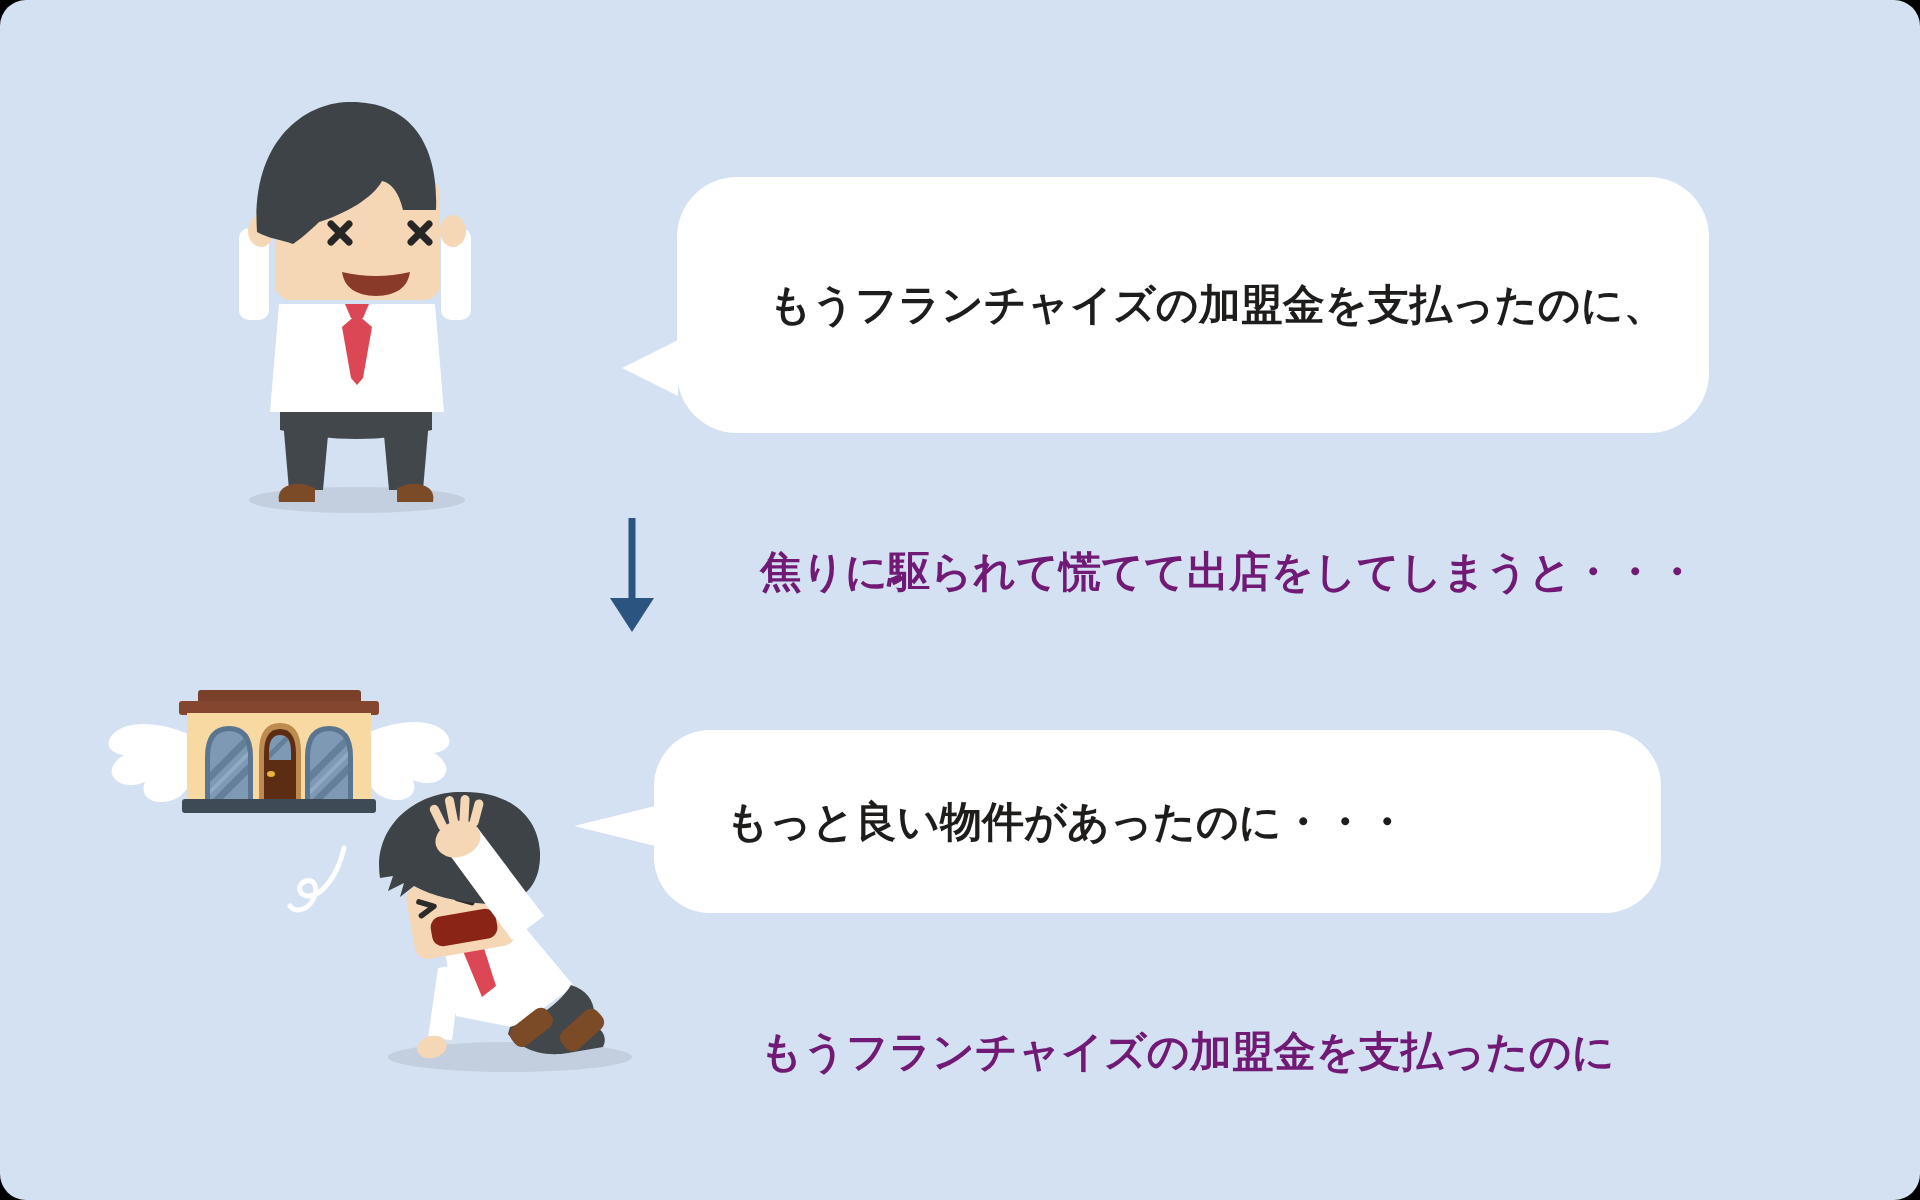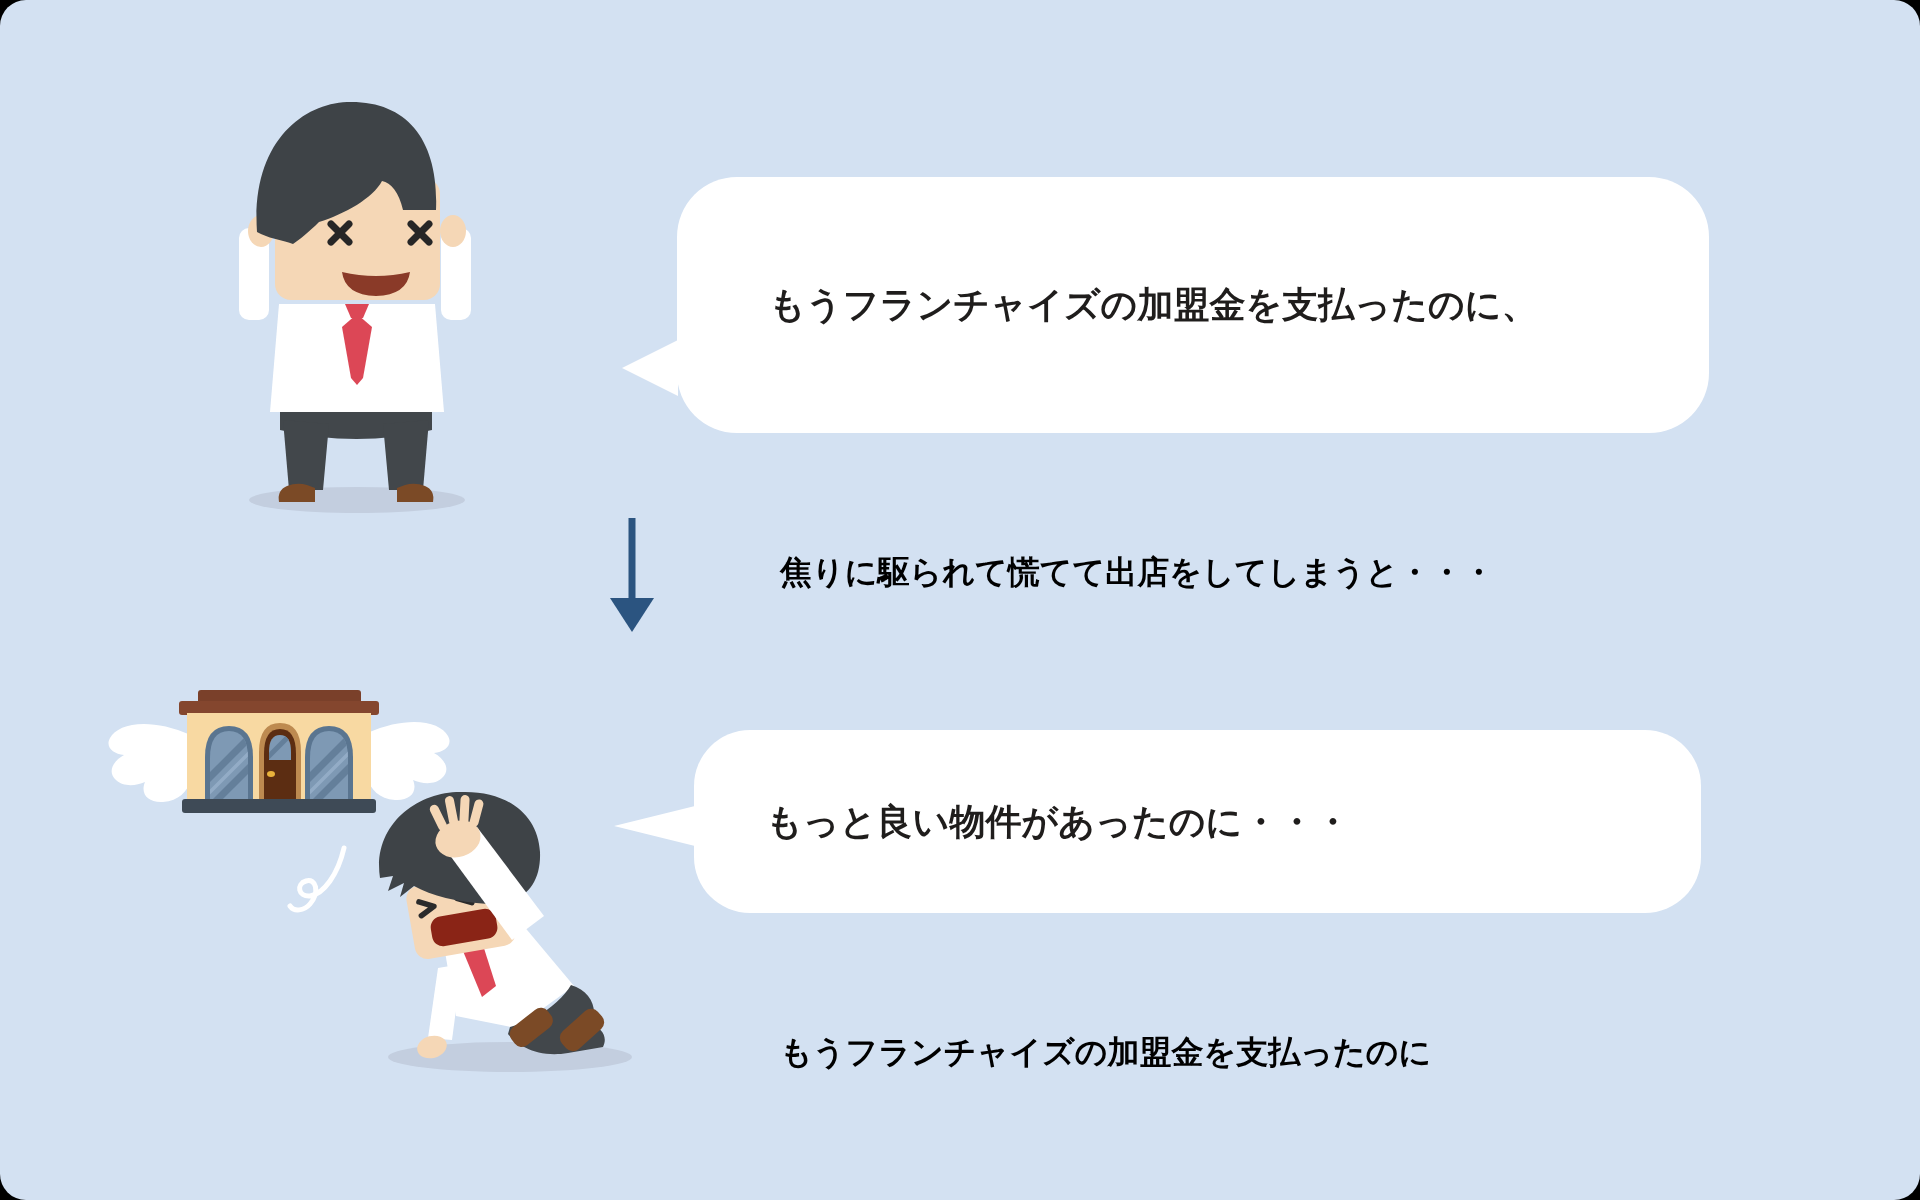--- a/index.html
+++ b/index.html
@@ -11,35 +11,35 @@
   .canvas {
     position:relative; width:1920px; height:1200px;
     background:#d3e1f2; border-radius:26px; overflow:hidden;
   }
   .abs { position:absolute; }
   .bubble {
     position:absolute; background:#fff;
     display:flex; flex-direction:column; justify-content:center;
   }
   .bubble-1 { left:677px; top:177px; width:1032px; height:256px; border-radius:60px; padding-left:92px; }
-  .bubble-2 { left:694px; top:730px; width:1007px; height:183px; border-radius:56px; padding-left:72px; }
+  .bubble-2 { left:654px; top:730px; width:1007px; height:183px; border-radius:56px; padding-left:72px; }
   .tail { position:absolute; width:0; height:0; }
   .tail-1 {
     left:-55px; top:163px;
     border-top:28px solid transparent; border-bottom:28px solid transparent;
     border-right:56px solid #fff;
   }
   .tail-2 {
     left:-80px; top:76px;
     border-top:20px solid transparent; border-bottom:20px solid transparent;
     border-right:81px solid #fff;
   }
   .jp { font-weight:700; white-space:nowrap; }
-  .bubble-text { color:#1f1d1c; font-size:36px; line-height:78px; }
-  .navy-text { color:#000000; font-size:32px; line-height:50px; position:absolute;margin-left:20px; }
+  .bubble-text { color:#1f1d1c; font-size:42px; line-height:78px; }
+  .navy-text { color:#701a75; font-size:42px; line-height:50px; position:absolute; }
   .transition-text { left:760px; top:547px; }
   .conclusion-text { left:760px; top:1027px; }
 </style>
 </head>
 <body>
 
 <div class="canvas">
 
   <svg class="abs" style="left:195px;top:80px" width="280" height="440" viewBox="0 0 280 440">
     <ellipse cx="162" cy="420" rx="108" ry="13" fill="#c3cedf"></ellipse>

